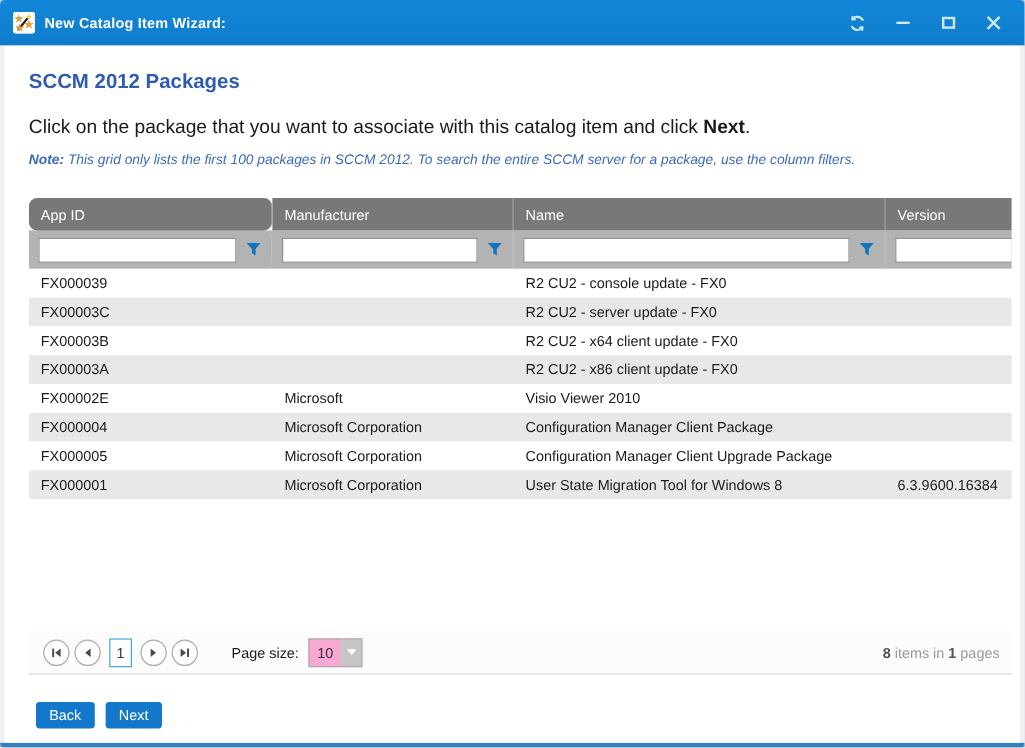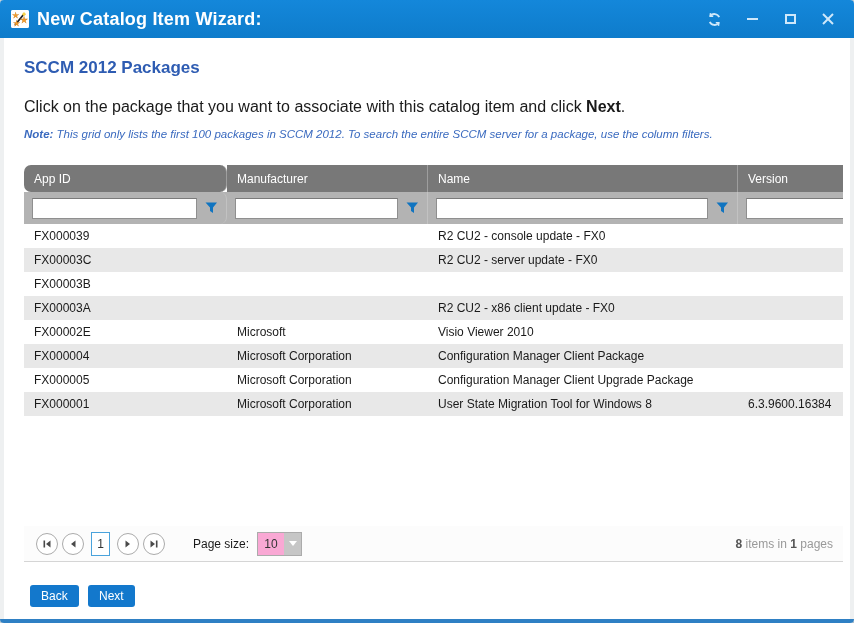--- a/index.html
+++ b/index.html
@@ -15,21 +15,21 @@
   .frame-right { position:absolute; top:38px; right:0; width:4px; bottom:4px; background:#eef0f1; }
   .frame-bottom{ position:absolute; left:0; right:0; bottom:0; height:4px; background:#2f80c4; }
 
   
   .titlebar {
     position:absolute; top:0; left:0; right:0; height:38px;
     background: linear-gradient(#1487da, #0e7ccb);
     display:flex; align-items:center;
   }
   .title-icon { width:18px; height:18px; margin-left:11px; background:#fff; border-radius:2px; flex:0 0 auto; }
-  .title-text { color:#ffffff; font-size:18px; font-weight:bold; margin-left:8px; letter-spacing:.2px; }
+  .title-text { color:#ffffff; font-size:12px; font-weight:bold; margin-left:8px; letter-spacing:.2px; }
   .win-controls { position:absolute; right:14px; top:0; height:38px; display:flex; align-items:center; gap:14px; }
   .win-btn { width:24px; height:24px; display:flex; align-items:center; justify-content:center; cursor:pointer; }
   .min-glyph { width:11px; height:2px; background:#cfe8fa; }
   .max-glyph { width:11px; height:10px; border:2px solid #cfe8fa; }
   .close-glyph, .refresh-glyph { stroke:#cfe8fa; }
 
   
   .content { position:absolute; top:38px; left:4px; right:4px; bottom:4px; background:#ffffff; }
   .page-title { position:absolute; top:20px; left:20px; color:#2e5cb2; font-size:17px; font-weight:bold; }
   .instruction { position:absolute; top:60px; left:20px; font-size:16px; color:#1a1a1a; }
@@ -199,20 +199,21 @@
             </div>
             <div class="grid-row alt">
               <div class="grid-cell col-app_id">FX00003C</div>
               <div class="grid-cell col-manufacturer"></div>
               <div class="grid-cell col-name">R2 CU2 - server update - FX0</div>
               <div class="grid-cell col-version"></div>
             </div>
             <div class="grid-row">
               <div class="grid-cell col-app_id">FX00003B</div>
               <div class="grid-cell col-manufacturer"></div>
+              <div class="grid-cell col-name">R2 CU2 - x64 client update - FX0</div>
               <div class="grid-cell col-version"></div>
             </div>
             <div class="grid-row alt">
               <div class="grid-cell col-app_id">FX00003A</div>
               <div class="grid-cell col-manufacturer"></div>
               <div class="grid-cell col-name">R2 CU2 - x86 client update - FX0</div>
               <div class="grid-cell col-version"></div>
             </div>
             <div class="grid-row">
               <div class="grid-cell col-app_id">FX00002E</div>

